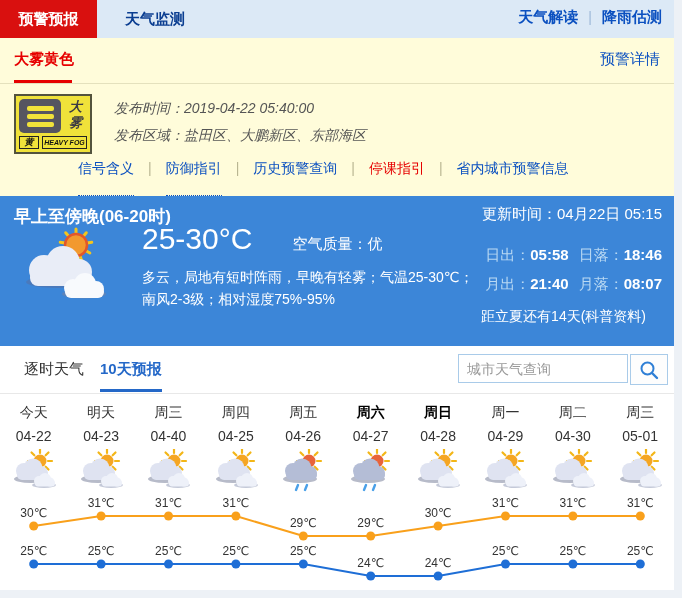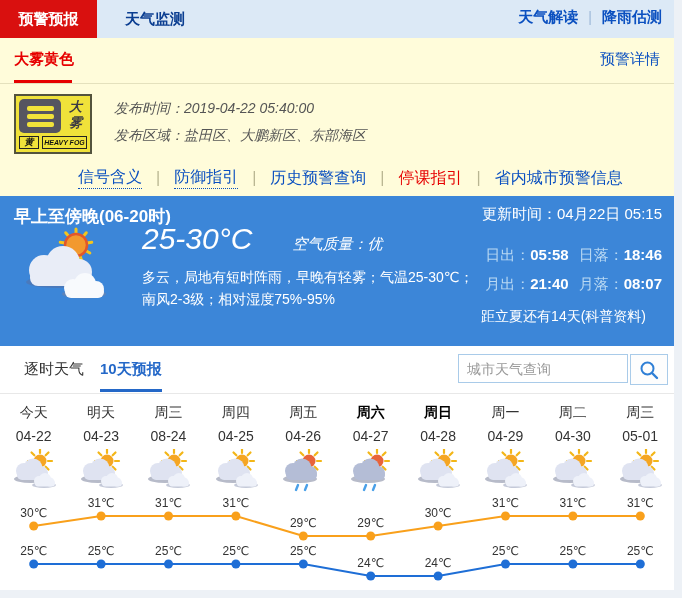--- a/index.html
+++ b/index.html
@@ -24,32 +24,32 @@
   .warn-info { display:flex; padding:10px 14px 6px 14px; align-items:flex-start;font-style:italic; }
   .fog-icon { width:78px; background:#f0e23a; border:2px solid #53533d; padding:3px; flex:none; }
   .fog-top { display:flex; gap:3px; }
   .fog-sym { width:42px; height:34px; background:#555560; border-radius:5px; display:flex; flex-direction:column; justify-content:center; align-items:center; gap:3px; }
   .fog-sym i { width:27px; height:5px; background:#f0e23a; border-radius:2px; }
   .fog-name { flex:1; font-size:13px; font-weight:bold; color:#3c3c44; line-height:16px; text-align:center; word-break:break-all; }
   .fog-bottom { display:flex; gap:3px; margin-top:3px; }
   .fog-level { width:20px; border:1px solid #222; font-size:9px; font-weight:bold; text-align:center; line-height:11px; color:#111; }
   .fog-en { flex:1; border:1px solid #222; font-size:7px; font-weight:bold; text-align:center; line-height:11px; color:#111; }
   .warn-text { margin-left:22px; font-size:14px; color:#555; line-height:27px; padding-top:1px; }
-  .warn-links { height:36px; display:flex; align-items:center; padding-left:78px; gap:14px; font-size:16px; }
+  .warn-links { height:36px; display:flex; padding-left:78px; gap:14px; font-size:14px; }
   .warn-links a { color:#0b50c0; text-decoration:none; cursor:pointer; }
   .warn-links a.dotted { border-bottom:1px dotted #0b50c0; }
   .warn-links a.red { color:#e60000; }
   .warn-links .sep { color:#b9b692; }
 
   
   .bluepanel { height:150px; background:#3c86d8; position:relative; color:#fff; }
   .period { position:absolute; left:14px; top:9px; font-size:17px; font-weight:bold;text-align:right; }
   .update { position:absolute; right:12px; top:9px; font-size:15px; }
   .hero-icon { position:absolute; left:16px; top:30px; }
-  .temp-row { position:absolute; left:142px; top:26px; display:flex; align-items:baseline;font-style:italic; }
+  .temp-row { position:absolute; left:142px; top:26px; display:flex; align-items:baseline; }
   .temp-big { font-size:30px; font-weight:normal; }
   .air { margin-left:40px; font-size:15px; }
   .desc { position:absolute; left:142px; top:70px; font-size:14px; line-height:22px; }
   .sunmoon { position:absolute; right:12px; top:50px; display:grid; grid-template-columns:auto auto; column-gap:26px; row-gap:7px; font-size:15px;gap:10px; }
   .sunmoon .lab { color:#b9d9f3; }
   .sunmoon .val { color:#fff; font-weight:bold; }
   .solar { position:absolute; right:28px; top:112px; font-size:14px; cursor:pointer; }
 
   
   .fc-tabrow { height:48px; position:relative; border-bottom:1px solid #e8e8e8; background:#fff; }
@@ -190,21 +190,21 @@
         <div class="fday">周五</div>
         <div class="fday bold">周六</div>
         <div class="fday bold">周日</div>
         <div class="fday">周一</div>
         <div class="fday">周二</div>
         <div class="fday">周三</div>
       </div>
     <div class="frow" id="fc-dates">
         <div class="fdate">04-22</div>
         <div class="fdate">04-23</div>
-        <div class="fdate">08-24</div>
+        <div class="fdate">04-40</div>
         <div class="fdate">04-25</div>
         <div class="fdate">04-26</div>
         <div class="fdate">04-27</div>
         <div class="fdate">04-28</div>
         <div class="fdate">04-29</div>
         <div class="fdate">04-30</div>
         <div class="fdate">05-01</div>
       </div>
     <div class="frow" id="fc-icons">
         <div class="ficell">

